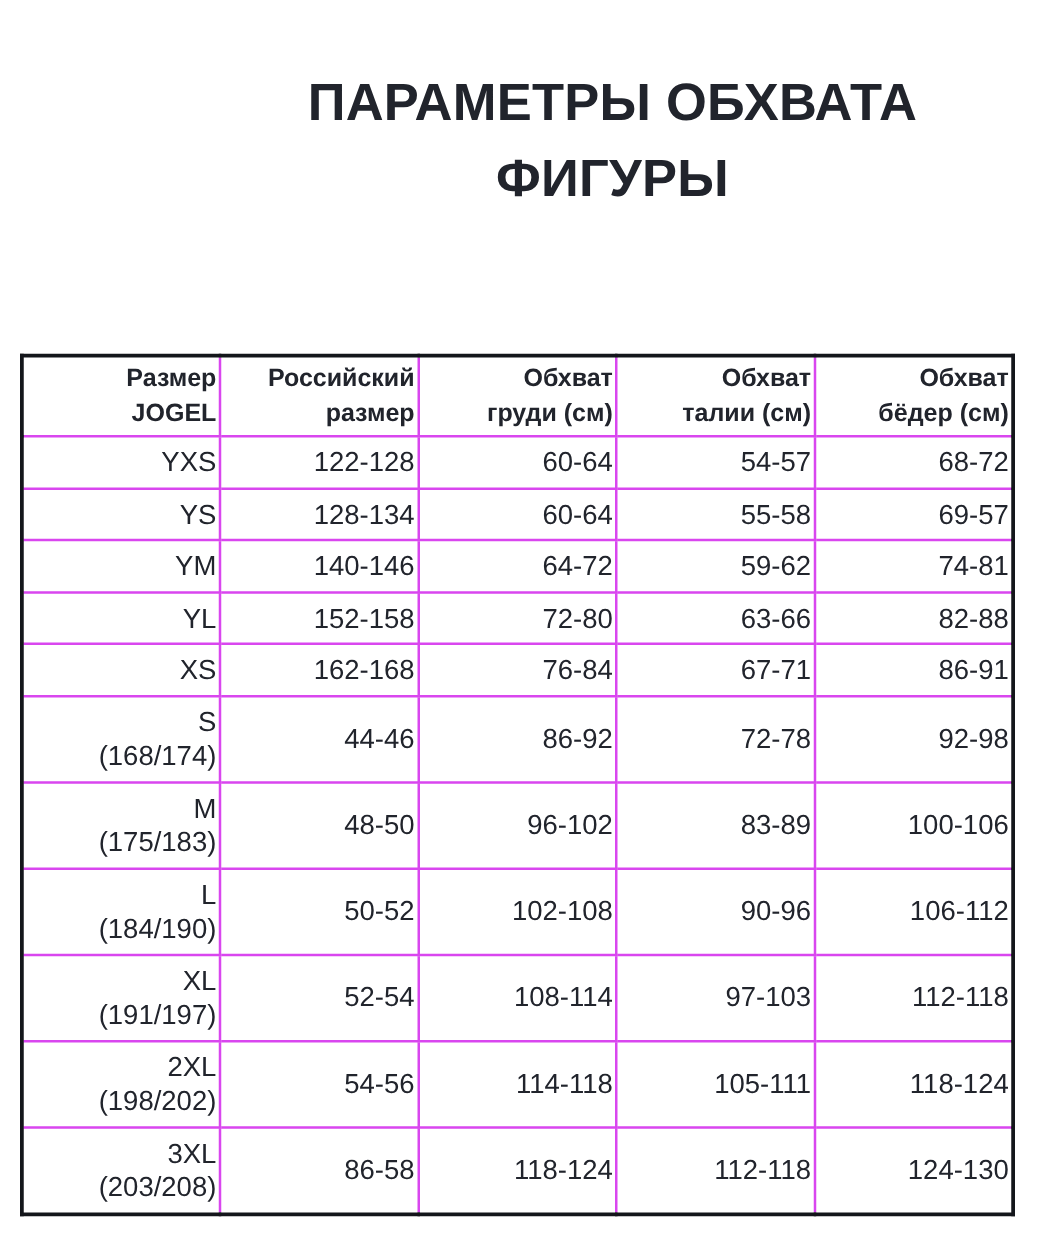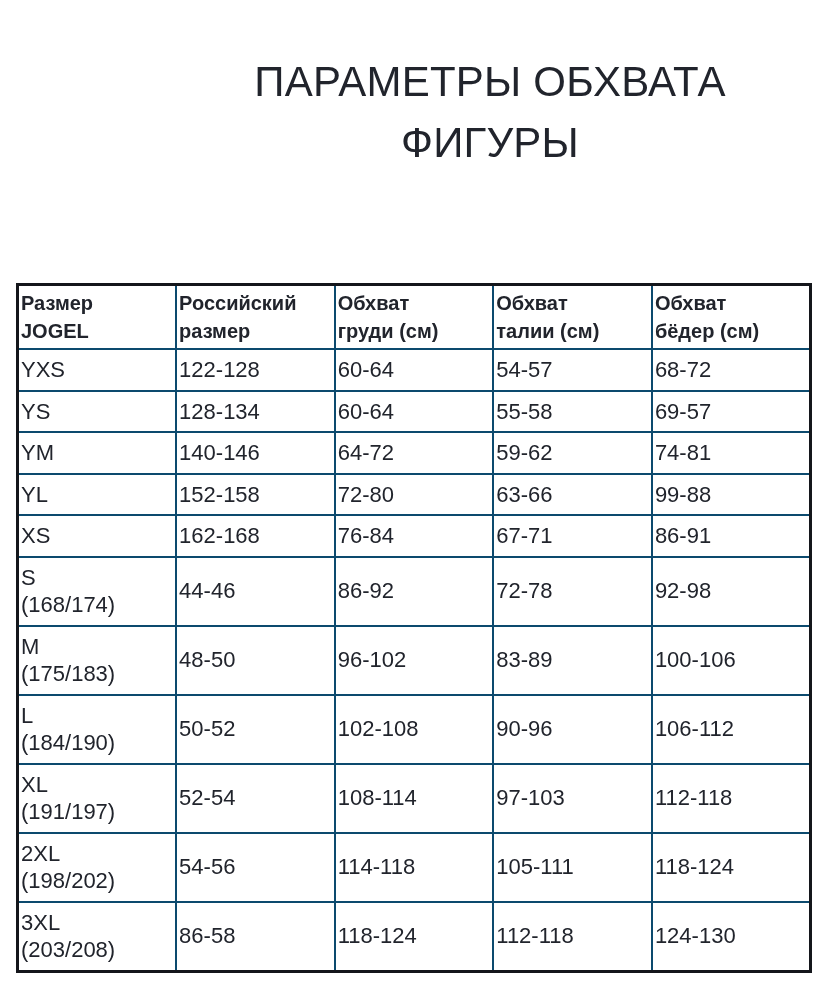--- a/index.html
+++ b/index.html
@@ -40,39 +40,39 @@
   }
 
   .page-title {
     position: absolute;
     left: 150px;
     top: 52px;
     width: 680px;
     text-align: center;
     font-size: 42px;
     line-height: 1.45;
-    font-weight: 400;
+    font-weight: 700;
     letter-spacing: 0.2px;
     color: #21242c;
     white-space: pre-line;
   }
 
   
   table.size-table {
     position: absolute;
     left: 16px;
     top: 283px;
     width: 796px;
     border-collapse: collapse;
     border: 3px solid #14161b;
     table-layout: fixed;
   }
   .size-table th, .size-table td {
-    border: 2px solid #0c4a6e;
-    text-align: left;
+    border: 2px solid #d946ef;
+    text-align: right;
     vertical-align: middle;
     white-space: pre-line;
     width: 20%;
   }
   .size-table th {
     font-size: 20px;
     font-weight: 700;
     line-height: 1.4;
     padding: 3px 2px;
     color: #21242c;
@@ -131,21 +131,21 @@
           <td>140-146</td>
           <td>64-72</td>
           <td>59-62</td>
           <td>74-81</td>
         </tr>
         <tr>
           <td>YL</td>
           <td>152-158</td>
           <td>72-80</td>
           <td>63-66</td>
-          <td>99-88</td>
+          <td>82-88</td>
         </tr>
         <tr>
           <td>XS</td>
           <td>162-168</td>
           <td>76-84</td>
           <td>67-71</td>
           <td>86-91</td>
         </tr>
         <tr>
           <td>S

